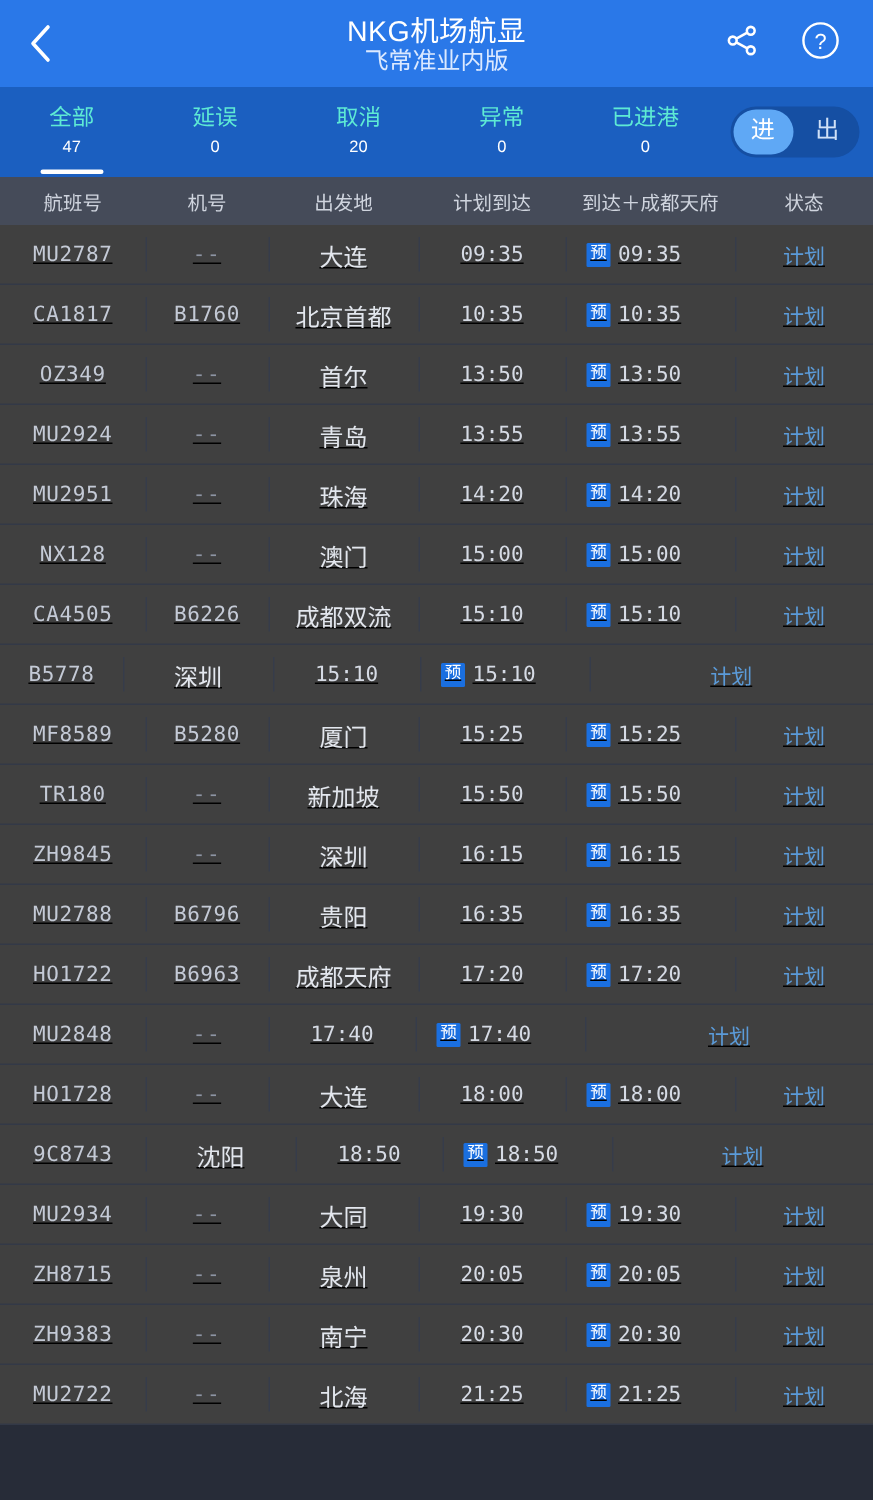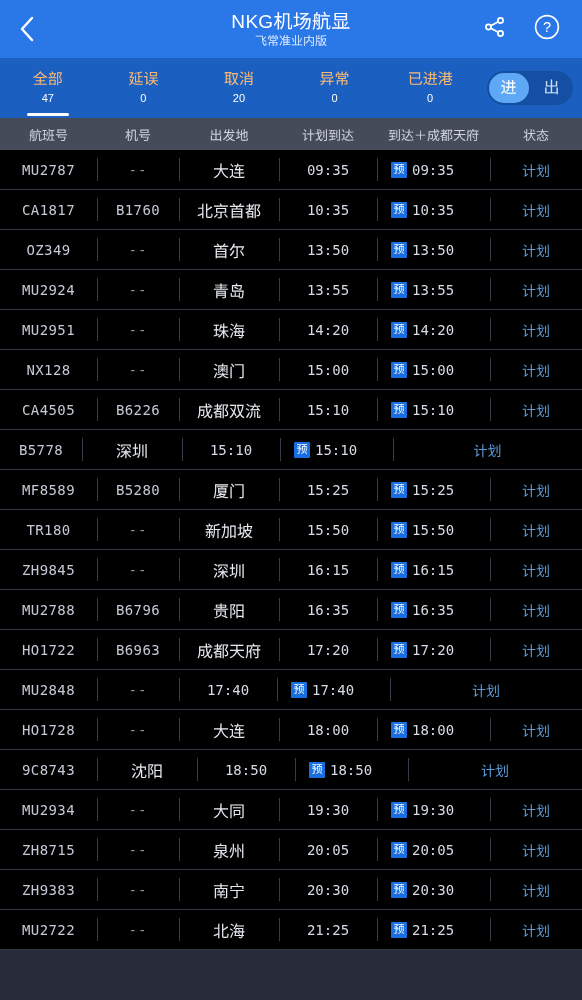--- a/index.html
+++ b/index.html
@@ -21,37 +21,37 @@
     width:54px; height:58px; display:flex; align-items:center; justify-content:center;
     cursor:pointer;
   }
   .back-btn svg { display:block; }
   .title-wrap {
     position:absolute; left:0; right:0; top:0; height:58px;
     display:flex; flex-direction:column; align-items:center; justify-content:center;
     pointer-events:none;
   }
   .title-main { color:#ffffff; font-size:19px; line-height:23px; letter-spacing:.3px; }
-  .title-sub  { color:#dbe9ff; font-size:12px; line-height:15px; margin-top:1px; }
+  .title-sub  { color:#dbe9ff; font-size:16px; line-height:15px; margin-top:1px; }
   .topbar-actions {
     margin-left:auto; display:flex; align-items:center; gap:18px;
     padding-right:18px; position:relative; z-index:2;
   }
   .icon-btn { width:34px; height:34px; display:flex; align-items:center; justify-content:center; cursor:pointer; }
 
   
   .statsbar {
     height:60px; background:#1b5fc0; flex:0 0 60px;
     display:flex; align-items:stretch; position:relative;
   }
   .stat {
     flex:1 1 0; display:flex; flex-direction:column;
     align-items:center; justify-content:center; position:relative; cursor:pointer;
   }
-  .stat-label { color:#fdba74; font-size:15px; line-height:19px; }
+  .stat-label { color:#5eead4; font-size:15px; line-height:19px; }
   .stat-value { color:#ffffff; font-size:11px; line-height:19px; margin-top:1px; }
   .stat.active::after {
     content:""; position:absolute; bottom:2px; left:50%; transform:translateX(-50%);
     width:42px; height:3px; background:#ffffff; border-radius:2px;
   }
   .toggle-wrap {
     flex:0 0 104px; display:flex; align-items:center; justify-content:center;
   }
   .toggle {
     width:86px; height:34px; border-radius:17px; background:#154fa3;
@@ -62,29 +62,29 @@
     position:relative; z-index:2;
   }
   .toggle-knob {
     position:absolute; left:2px; top:2px; width:40px; height:30px;
     border-radius:15px; background:#5fa8f5; z-index:1;
   }
   .toggle-opt.on  { color:#ffffff; }
   .toggle-opt.off { color:#cfe0f7; }
 
   
-  .table { flex:1 1 auto; display:flex; flex-direction:column; background:#000000; overflow:hidden; }
+  .table { flex:1 1 auto; display:flex; flex-direction:column; background:#404040; overflow:hidden; }
   .thead {
     display:flex; height:32px; background:#454b59; flex:0 0 32px; align-items:center;
   }
   .thead .cell { color:#cfd4de; font-size:13px; }
   .tbody { display:flex; flex-direction:column; }
   .row {
     display:flex; height:40px; align-items:flex-start;
-    border-bottom:1px solid #333947; position:relative;
+    border-bottom:1px solid #333947; position:relative;text-decoration:underline;
   }
   .row .cell { font-size:14px; }
   .cell {
     display:flex; align-items:center; justify-content:center;
     height:100%; text-align:center; position:relative;
   }
   .row .cell + .cell::before {
     content:""; position:absolute; left:0; top:8px; bottom:8px; width:1px; background:#363c4a;
   }
   .c-flight { flex:0 0 97px; }

